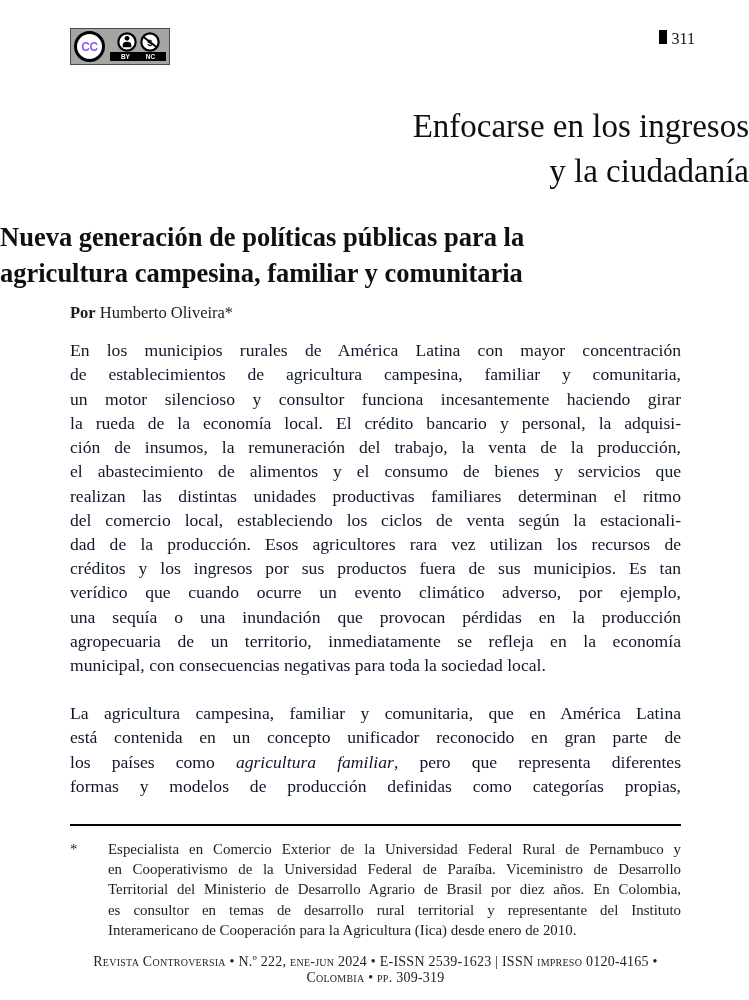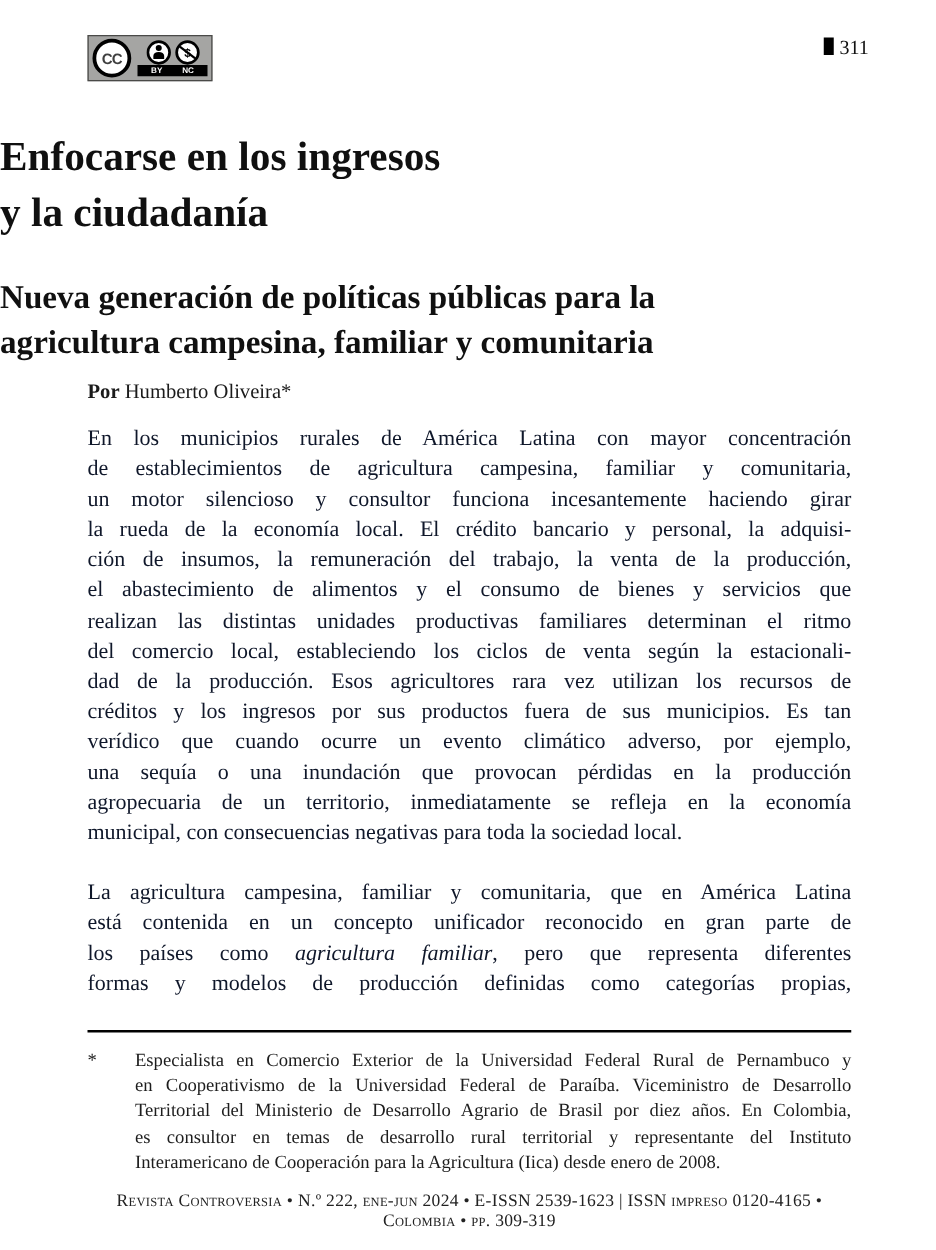--- a/index.html
+++ b/index.html
@@ -13,35 +13,35 @@
   }
   
   .cc-badge {
     width:100px; height:37px; background:#a5a5a3; border:1px solid #4a4a48;
     display:flex; align-items:center; box-sizing:border-box;
   }
   .cc-circle {
     width:25px; height:25px; border-radius:50%; background:#fff; border:3px solid #000;
     display:flex; align-items:center; justify-content:center; margin-left:3px;
     font-family:"Liberation Sans", sans-serif; font-weight:bold; font-size:12px;
-    letter-spacing:-0.5px; color:#404040; flex:0 0 auto;
+    letter-spacing:-0.5px; color:#8b5cf6; flex:0 0 auto;
   }
   .cc-right { flex:1; display:flex; flex-direction:column; align-items:center; margin:0 3px 0 5px; }
   .cc-icons { display:flex; gap:3px; }
   .cc-strip {
     background:#000; color:#fff; width:100%; box-sizing:border-box;
     display:flex; justify-content:space-around; padding:0 3px;
     font-family:"Liberation Sans", sans-serif; font-size:6.5px; font-weight:bold; line-height:9px;
   }
   
   .pagenum { display:flex; align-items:flex-start; font-size:16px; color:#111; margin-top:2px; }
   .pagenum-marker { display:inline-block; width:8px; height:14px; background:#000; margin-right:5px; }
   
   .title {
-    margin:36px 0 0; text-align:left; font-weight:bold; font-size:33px;
+    margin:36px 0 0; text-align:right; font-weight:normal; font-size:33px;
     line-height:1.36; white-space:pre-line; color:#101010;
   }
   .subtitle {
     margin:26px 0 0; text-align:left; font-weight:bold; font-size:26.5px;
     line-height:1.35; white-space:pre-line; color:#101010;
   }
   .content { padding:0 68px 0 70px; }
   .byline { margin:12px 0 0; font-size:16.5px; }
   .byline b { font-weight:bold; }
   
@@ -133,20 +133,20 @@
 
     <div class="fn-rule"></div>
 
     <div class="footnote">
       <div class="fn-marker">*</div>
       <div class="fn-body">
         <div class="jline">Especialista en Comercio Exterior de la Universidad Federal Rural de Pernambuco y</div>
         <div class="jline">en Cooperativismo de la Universidad Federal de Paraíba. Viceministro de Desarrollo</div>
         <div class="jline">Territorial del Ministerio de Desarrollo Agrario de Brasil por diez años. En Colombia,</div>
         <div class="jline">es consultor en temas de desarrollo rural territorial y representante del Instituto</div>
-        <div class="jline jlast">Interamericano de Cooperación para la Agricultura (Iica) desde enero de 2008.</div>
+        <div class="jline jlast">Interamericano de Cooperación para la Agricultura (Iica) desde enero de 2010.</div>
       </div>
     </div>
 
     <footer class="journal-footer">Revista Controversia • N.º 222, ene-jun 2024 • E-ISSN 2539-1623 | ISSN impreso 0120-4165 • Colombia • pp. 309-319</footer>
 
   </div>
 </div>
 
 </body></html>

